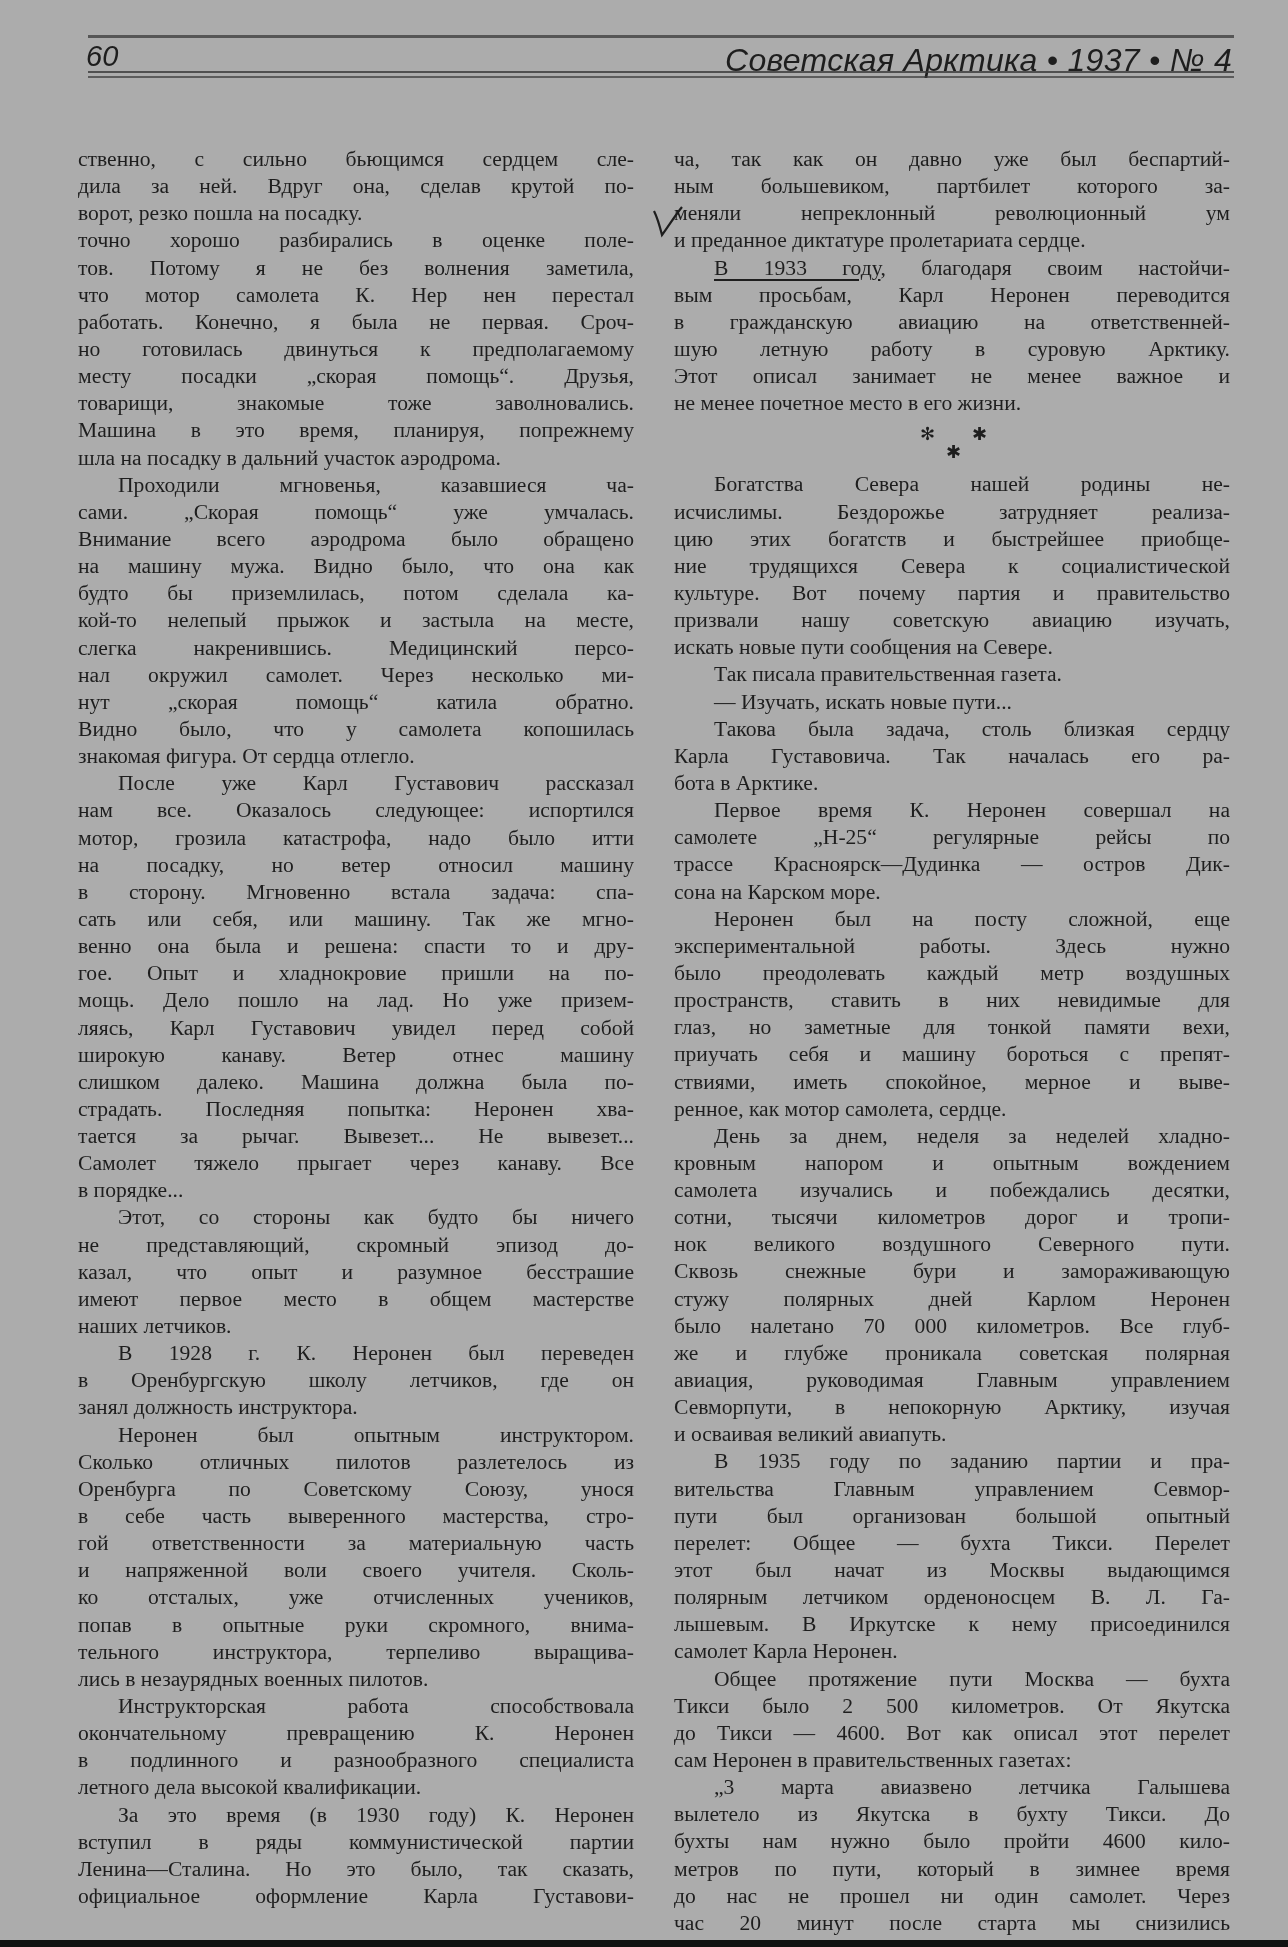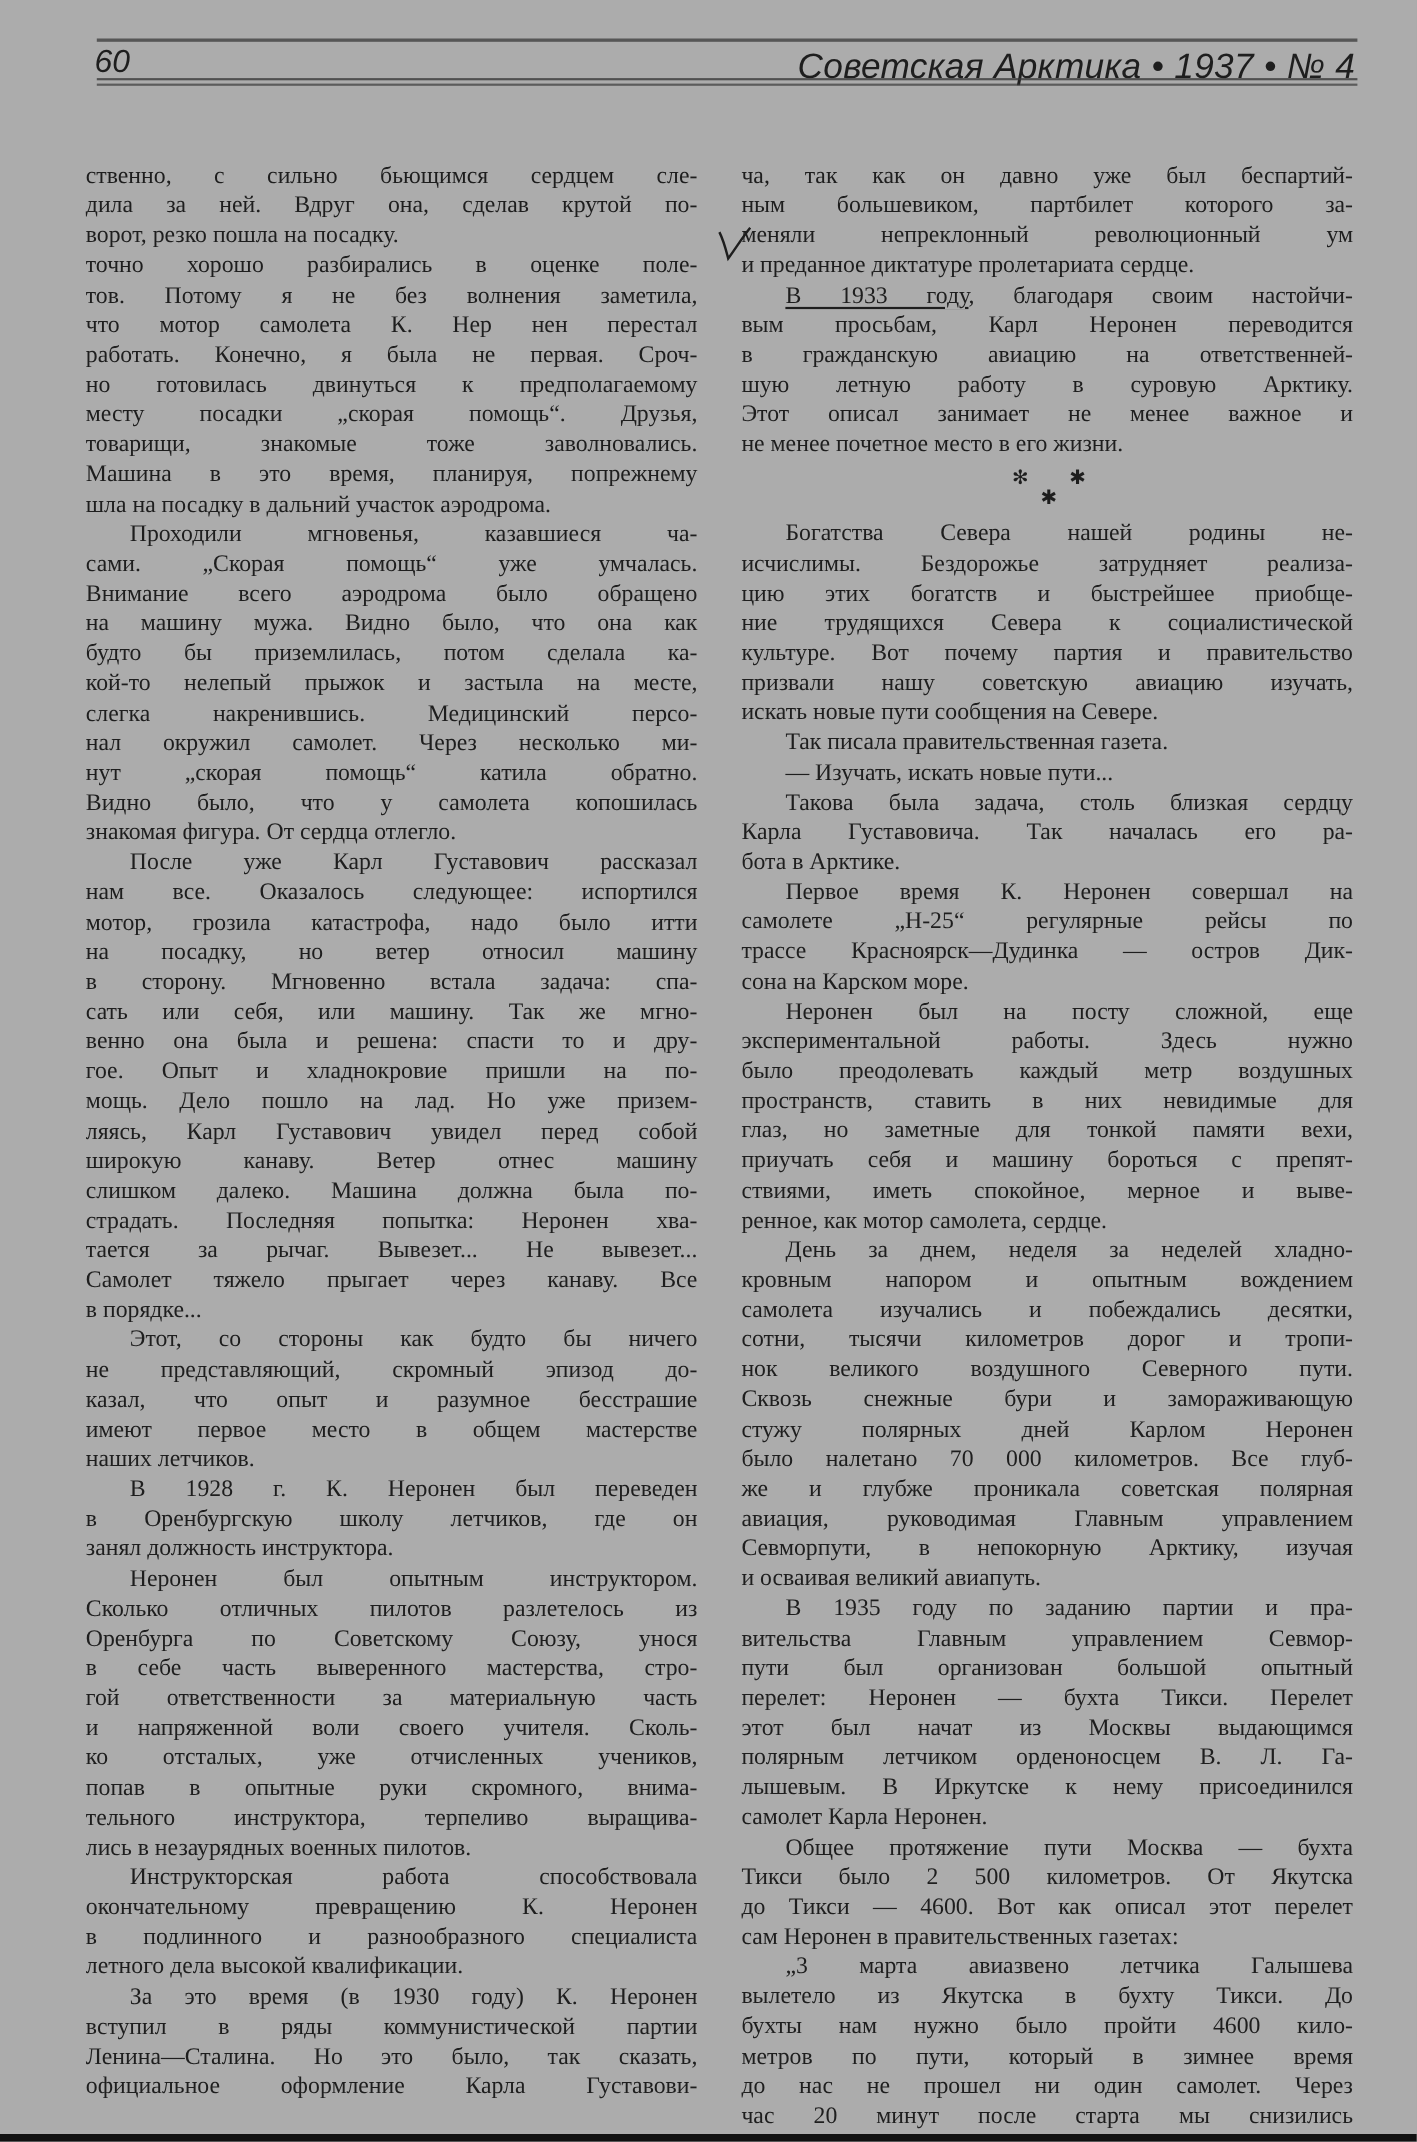--- a/index.html
+++ b/index.html
@@ -160,21 +160,21 @@
         <span class="line">Сквозь снежные бури и замораживающую</span>
         <span class="line">стужу полярных дней Карлом Неронен</span>
         <span class="line">было налетано 70 000 километров. Все глуб-</span>
         <span class="line">же и глубже проникала советская полярная</span>
         <span class="line">авиация, руководимая Главным управлением</span>
         <span class="line">Севморпути, в непокорную Арктику, изучая</span>
         <span class="line last">и осваивая великий авиапуть.</span>
         <span class="line indent">В 1935 году по заданию партии и пра-</span>
         <span class="line">вительства Главным управлением Севмор-</span>
         <span class="line">пути был организован большой опытный</span>
-        <span class="line">перелет: Неронен — бухта Тикси. Перелет</span>
+        <span class="line">перелет: Общее — бухта Тикси. Перелет</span>
         <span class="line">этот был начат из Москвы выдающимся</span>
         <span class="line">полярным летчиком орденоносцем В. Л. Га-</span>
         <span class="line">лышевым. В Иркутске к нему присоединился</span>
         <span class="line last">самолет Карла Неронен.</span>
         <span class="line indent">Общее протяжение пути Москва — бухта</span>
         <span class="line">Тикси было 2 500 километров. От Якутска</span>
         <span class="line">до Тикси — 4600. Вот как описал этот перелет</span>
         <span class="line last">сам Неронен в правительственных газетах:</span>
         <span class="line indent">„3 марта авиазвено летчика Галышева</span>
         <span class="line">вылетело из Якутска в бухту Тикси. До</span>

